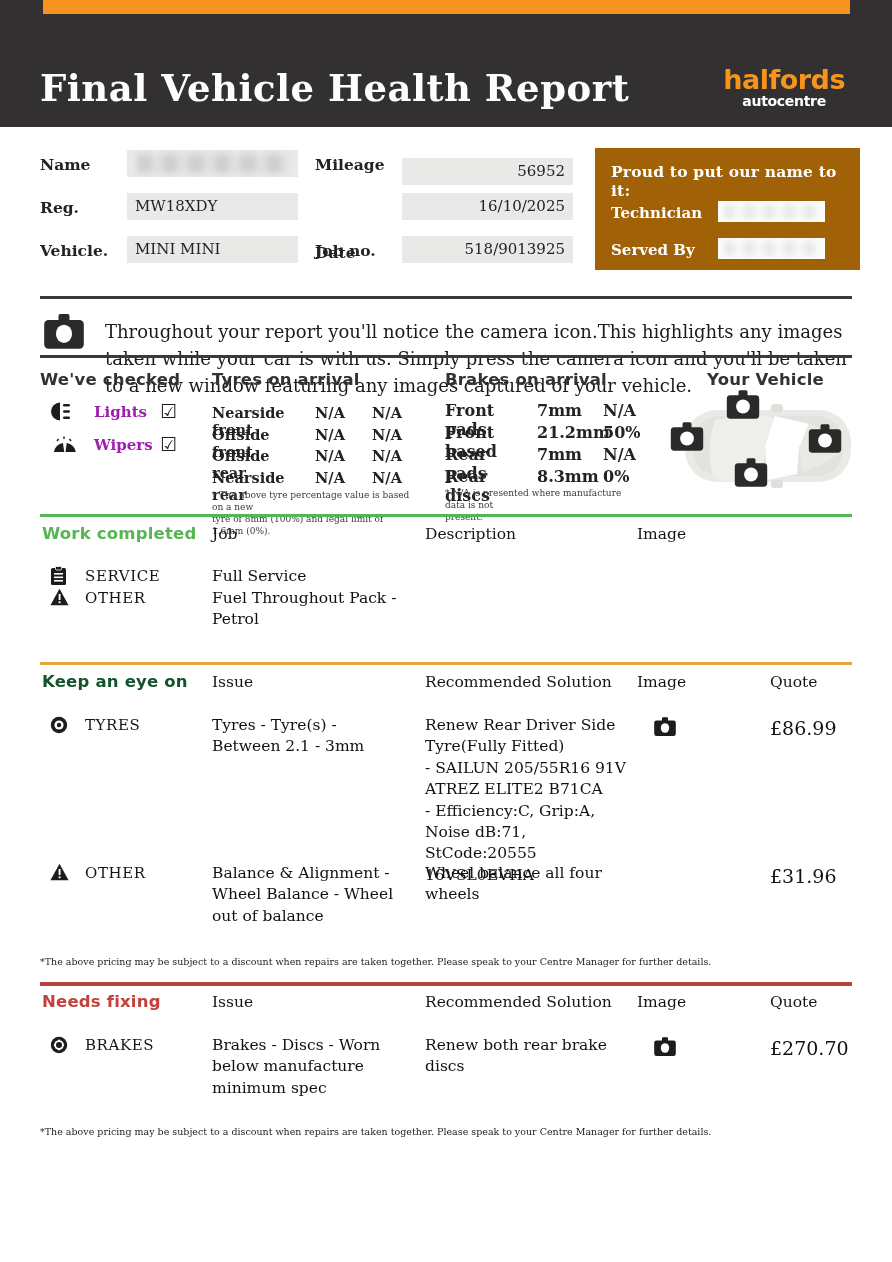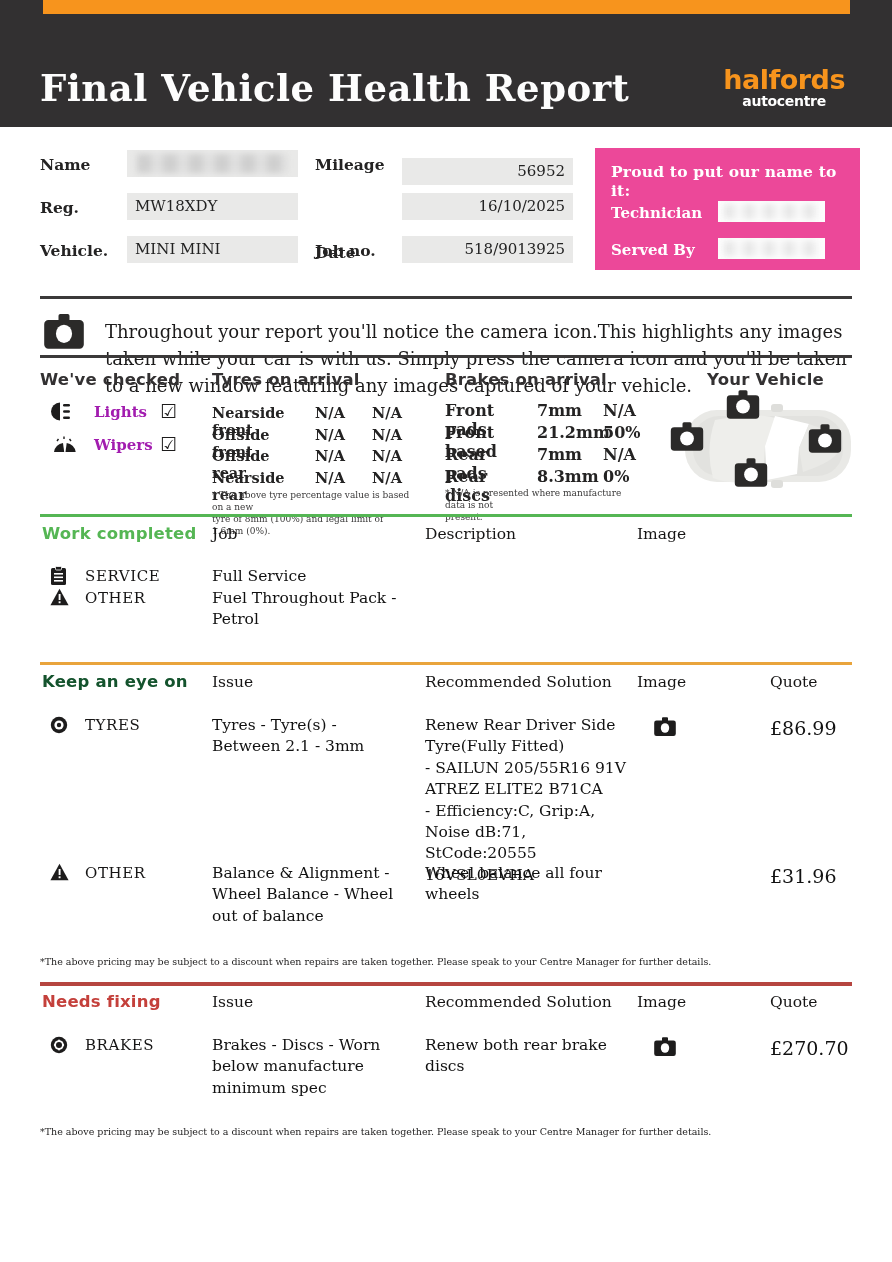--- a/index.html
+++ b/index.html
@@ -20,21 +20,21 @@
   .logo { position:absolute; right:47px; top:66px; text-align:center; font-family:"DejaVu Sans", sans-serif; line-height:1.05; }
   .logo .l1 { color:#F7941D; font-size:27px; font-weight:bold; letter-spacing:-0.5px; }
   .logo .l2 { color:#ffffff; font-size:14px; font-weight:bold; letter-spacing:-0.3px; }
   
   .info { position:absolute; left:0; top:127px; width:892px; height:168px; }
   .f-label { position:absolute; font-size:15.5px; font-weight:bold; color:#242323; }
   .f-box { position:absolute; width:171px; height:27px; background:#e9e9e8; font-size:15px; line-height:27px; padding:0 8px; color:#222; overflow:hidden; }
   .f-box.right { text-align:right; }
   .blur-smudge { position:absolute; inset:4px 10px; filter:blur(3px);
     background:repeating-linear-gradient(90deg,#c9c9c9 0 14px,#dddddd 14px 26px); opacity:.8; }
-  .pride { position:absolute; left:595px; top:21px; width:265px; height:122px; background:#ec4899; color:#fff; }
+  .pride { position:absolute; left:595px; top:21px; width:265px; height:122px; background:#a16207; color:#fff; }
   .pride h3 { font-size:15.5px; font-weight:bold; padding:14px 0 0 16px; letter-spacing:0.2px; }
   .pride-row { position:absolute; left:16px; font-size:15px; font-weight:bold; }
   .pride-box { position:absolute; left:123px; width:107px; height:21px; background:#fdfdfd; overflow:hidden; }
   .pride-box .blur-smudge { inset:3px 6px; background:repeating-linear-gradient(90deg,#e2e2e2 0 10px,#f6f6f6 10px 20px); }
   
   .rule { position:absolute; left:40px; width:812px; height:3px; }
   .rule.dark { background:#3b3939; }
   .rule.green { background:#55b654; }
   .rule.orange { background:#e9a43c; }
   .rule.red { background:#b64540; height:4px; }

